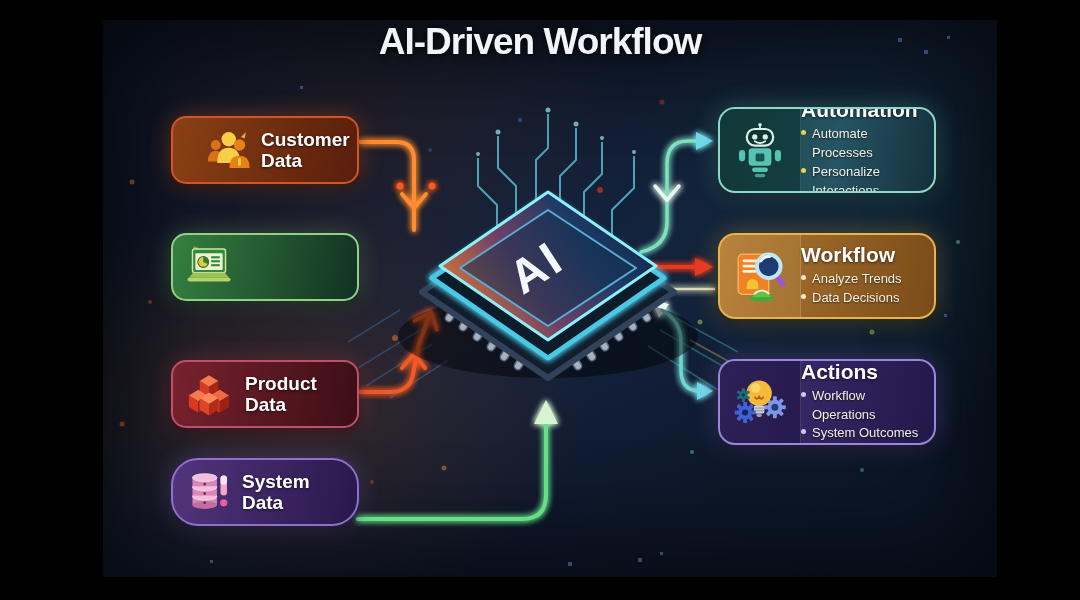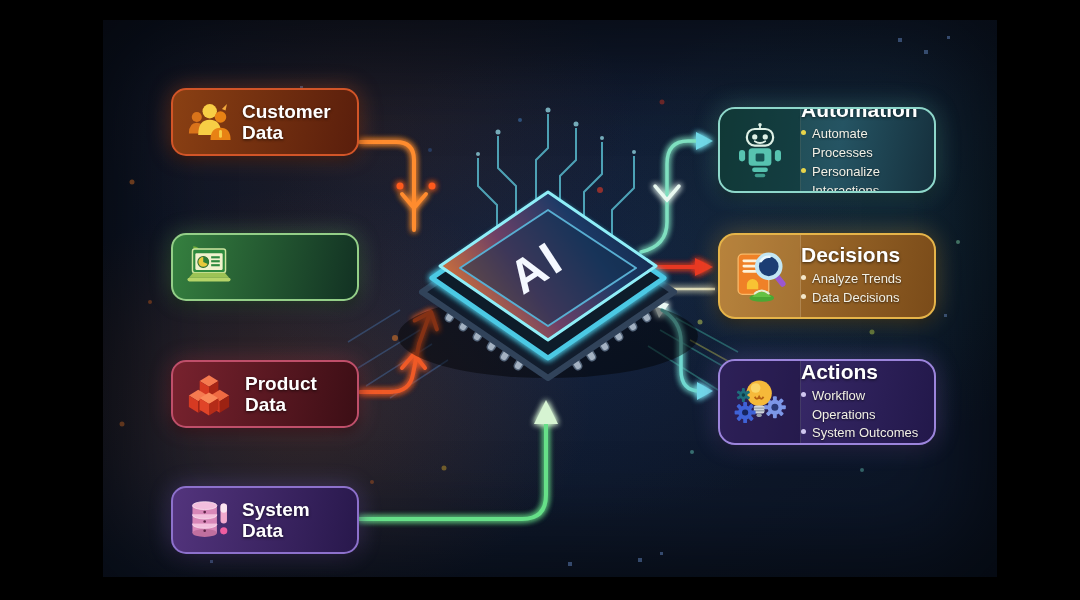--- a/index.html
+++ b/index.html
@@ -19,28 +19,28 @@
       text-shadow:0 2px 6px rgba(0,0,0,.8);}
   svg.scene{position:absolute;left:0;top:0;width:1080px;height:600px;}
 
   .box{position:absolute;display:flex;align-items:center;box-sizing:border-box;}
   .src{left:171px;width:188px;height:68px;border-radius:15px;gap:10px;
        padding-left:13px;border:2px solid;}
   .src .icon{width:46px;height:46px;flex:0 0 46px;display:flex;align-items:center;justify-content:center;}
   .src .icon svg{width:46px;height:46px;}
   .src .lbl{color:#fff;font-weight:700;font-size:19px;line-height:1.12;width:96px;
        text-shadow:0 1px 3px rgba(0,0,0,.65);}
-  .customer{top:88px;background:linear-gradient(100deg,#8a4013,#5a1e0c);border-color:#d25528;
-       box-shadow:0 0 22px rgba(225,95,40,.38),0 5px 12px rgba(0,0,0,.5);}
+  .customer{top:116px;background:linear-gradient(100deg,#8a4013,#5a1e0c);border-color:#d25528;
+       box-shadow:0 0 22px rgba(225,95,40,.38),0 5px 12px rgba(0,0,0,.5);justify-content:flex-end;}
   .website{top:233px;background:linear-gradient(100deg,#35803f,#123123);border-color:#94cf88;
        box-shadow:0 0 22px rgba(120,210,120,.30),0 5px 12px rgba(0,0,0,.5);}
   .product{top:360px;background:linear-gradient(100deg,#78222e,#3c0e15);border-color:#bf4f6a;
        box-shadow:0 0 22px rgba(205,65,85,.32),0 5px 12px rgba(0,0,0,.5);gap:13px;}
-  .system{top:486px;background:linear-gradient(100deg,#53347d,#28184c);border-color:#8d71cc;
-       box-shadow:0 0 22px rgba(145,115,225,.32),0 5px 12px rgba(0,0,0,.5);}
+  .system{top:458px;background:linear-gradient(100deg,#53347d,#28184c);border-color:#8d71cc;
+       box-shadow:0 0 22px rgba(145,115,225,.32),0 5px 12px rgba(0,0,0,.5);border-radius:27px;}
 
   .out{left:718px;width:218px;height:86px;border-radius:17px;border:2px solid;overflow:hidden;}
   .icon-panel{width:80px;height:100%;flex:0 0 80px;display:flex;align-items:center;
        justify-content:center;border-right:1px solid rgba(255,255,255,.14);}
   .icon-panel svg{width:56px;height:56px;}
   .out .txt{padding:0 4px 0 0;}
   .out .ttl{color:#fff;font-weight:700;font-size:21px;line-height:1.05;margin-bottom:4px;
        text-shadow:0 1px 3px rgba(0,0,0,.65);}
   .bullet{display:flex;align-items:flex-start;gap:6px;color:#f2f0e6;font-size:13px;
        line-height:1.45;text-shadow:0 1px 2px rgba(0,0,0,.6);}
@@ -212,20 +212,21 @@
           <line x1="570" y1="353" x2="578" y2="366"></line>
       </g>
       <path d="M548 206 L674 292 L548 378 L422 292 Z" fill="#121d2d" stroke="#31435a" stroke-width="6" stroke-linejoin="round"></path>
       <path d="M548 198 L664 278 L548 358 L432 278 Z" fill="#0d1a2c" stroke="#4cc9e4" stroke-width="5" stroke-linejoin="round" filter="url(#glow)"></path>
       <path d="M548 192 L656 266 L548 340 L440 266 Z" fill="url(#chipGrad)" stroke="#8feef8" stroke-width="3" stroke-linejoin="round"></path>
       <path d="M548 210 L636 268 L548 326 L460 268 Z" fill="#14304f" fill-opacity="0.55" stroke="#58aed2" stroke-width="2" stroke-linejoin="round"></path>
       <text transform="translate(545 281) rotate(-33)" text-anchor="middle" font-family="Liberation Sans, sans-serif" font-size="47" font-weight="700" fill="#f4f8ff" letter-spacing="3">AI</text>
     </g>
   </svg>
 
+  <h1 class="title">AI-Driven Workflow</h1>
 
   <div class="box src customer">
     <span class="icon">
       <svg viewBox="0 0 64 64">
         <circle cx="15" cy="25" r="7" fill="#d9731a"></circle>
         <path d="M4 48 q0 -15 11 -15 q11 0 11 15 z" fill="#d9731a"></path>
         <circle cx="33" cy="17" r="10" fill="#f7ce45"></circle>
         <path d="M17 50 q0 -21 16 -21 q16 0 16 21 z" fill="#f7ce45"></path>
         <path d="M50 14 l7 -7 l-2 9 z" fill="#f3a93c"></path>
         <circle cx="48" cy="25" r="8" fill="#e88214"></circle>
@@ -336,21 +337,21 @@
         <path d="M17 47 v-5 a6.5 6.5 0 0 1 13 0 v5 z" fill="#f8c333"></path>
         <ellipse cx="34" cy="57" rx="14" ry="4.5" fill="#4aa834"></ellipse>
         <path d="M23 56 q11 -12 22 0 z" fill="#63c244"></path>
         <path d="M26 52 q8 -7 16 0" stroke="#dff3d2" stroke-width="2.2" fill="none" stroke-linecap="round"></path>
         <line x1="50" y1="31" x2="58" y2="41" stroke="#9b57cf" stroke-width="6.5" stroke-linecap="round"></line>
         <circle cx="42" cy="21" r="13.5" fill="#1c3d74" stroke="#c2e6f4" stroke-width="4.5"></circle>
         <path d="M33 15 a11 11 0 0 1 10 -5" stroke="#eaf7fd" stroke-width="3" fill="none" stroke-linecap="round"></path>
       </svg>
     </span>
     <div class="txt">
-      <div class="ttl">Decisions</div>
+      <div class="ttl">Workflow</div>
       <div class="bullet">
         <span class="dot"></span>
         <span>Analyze Trends</span>
       </div>
       <div class="bullet">
         <span class="dot"></span>
         <span>Data Decisions</span>
       </div>
     </div>
   </div>

